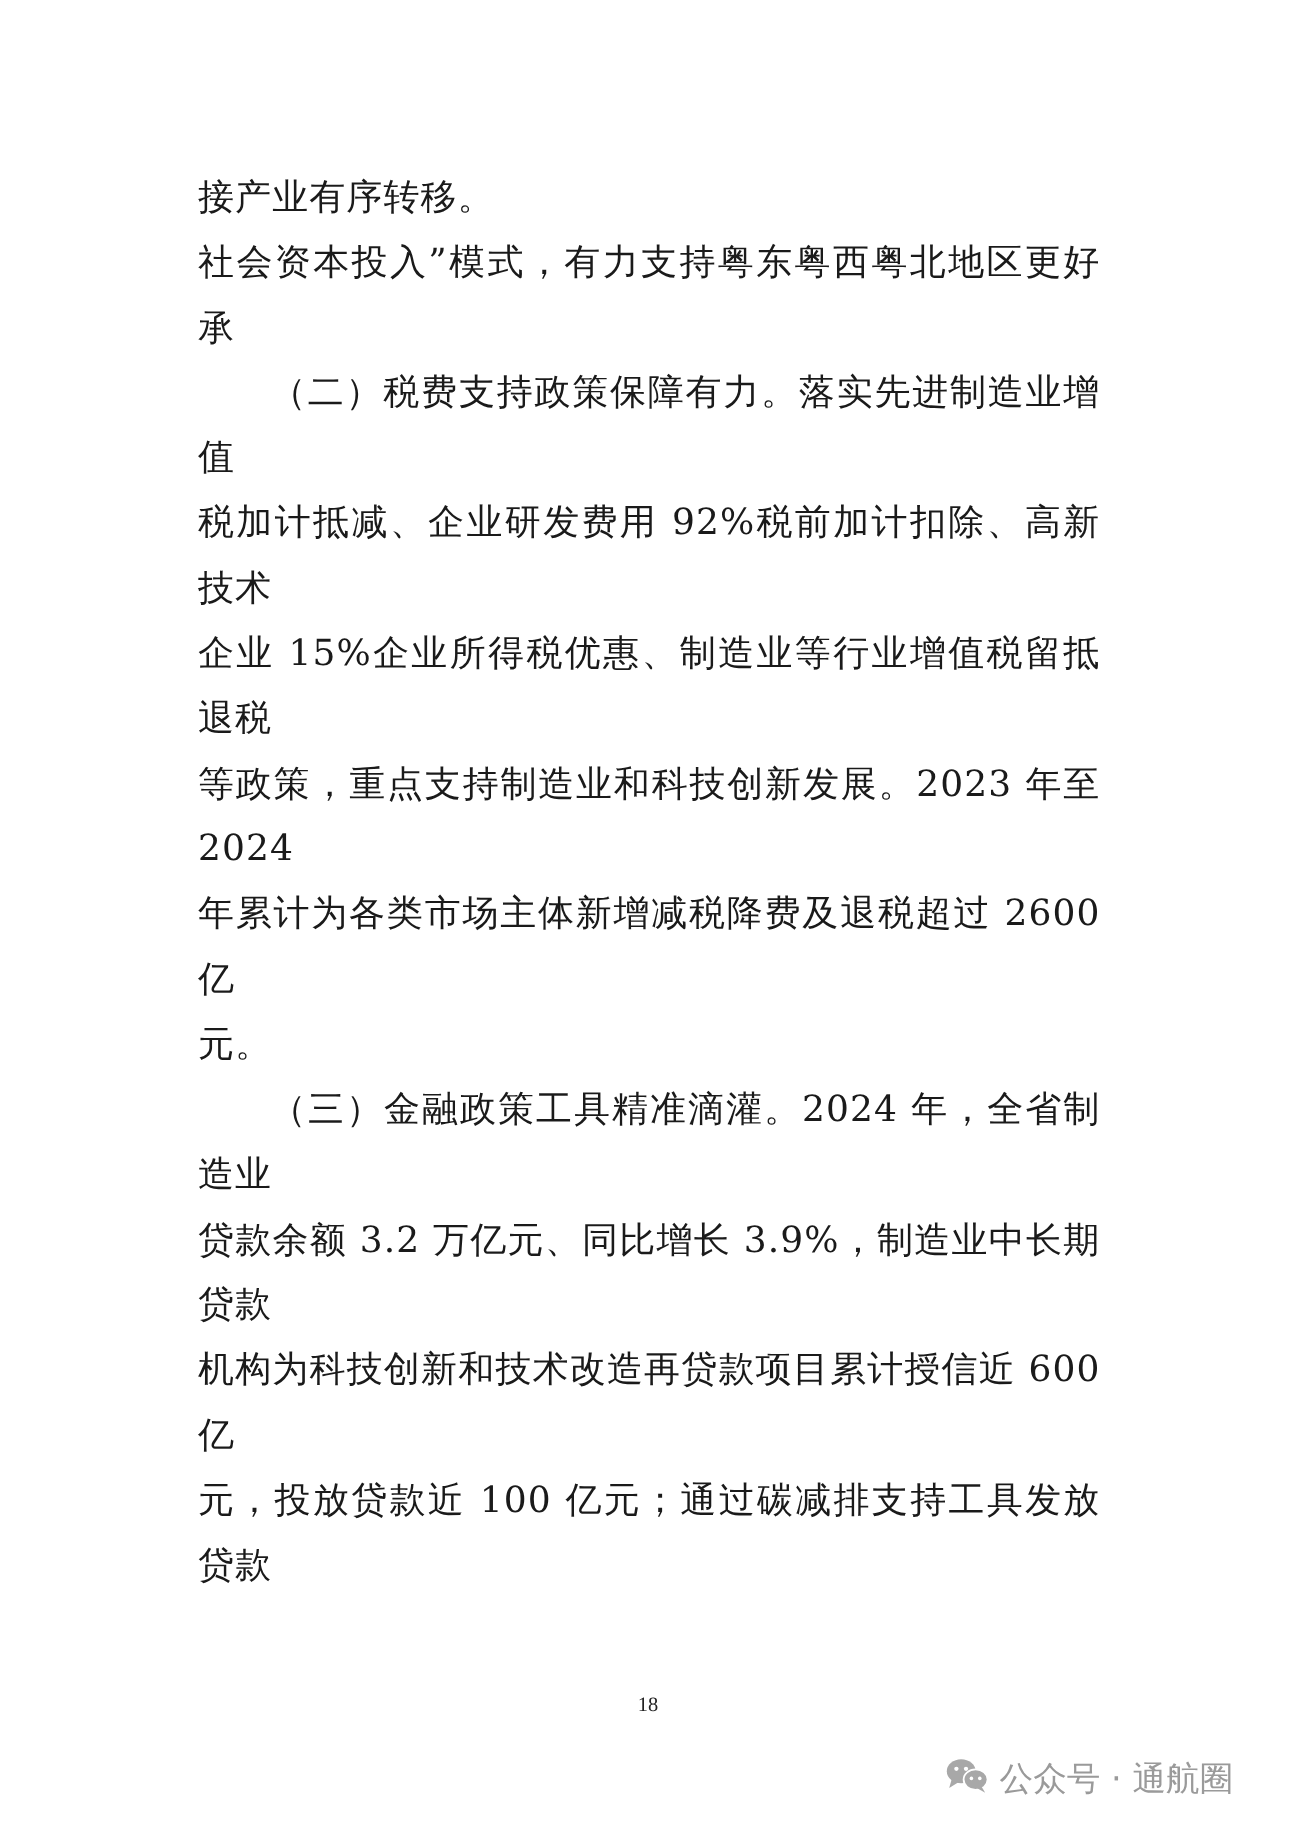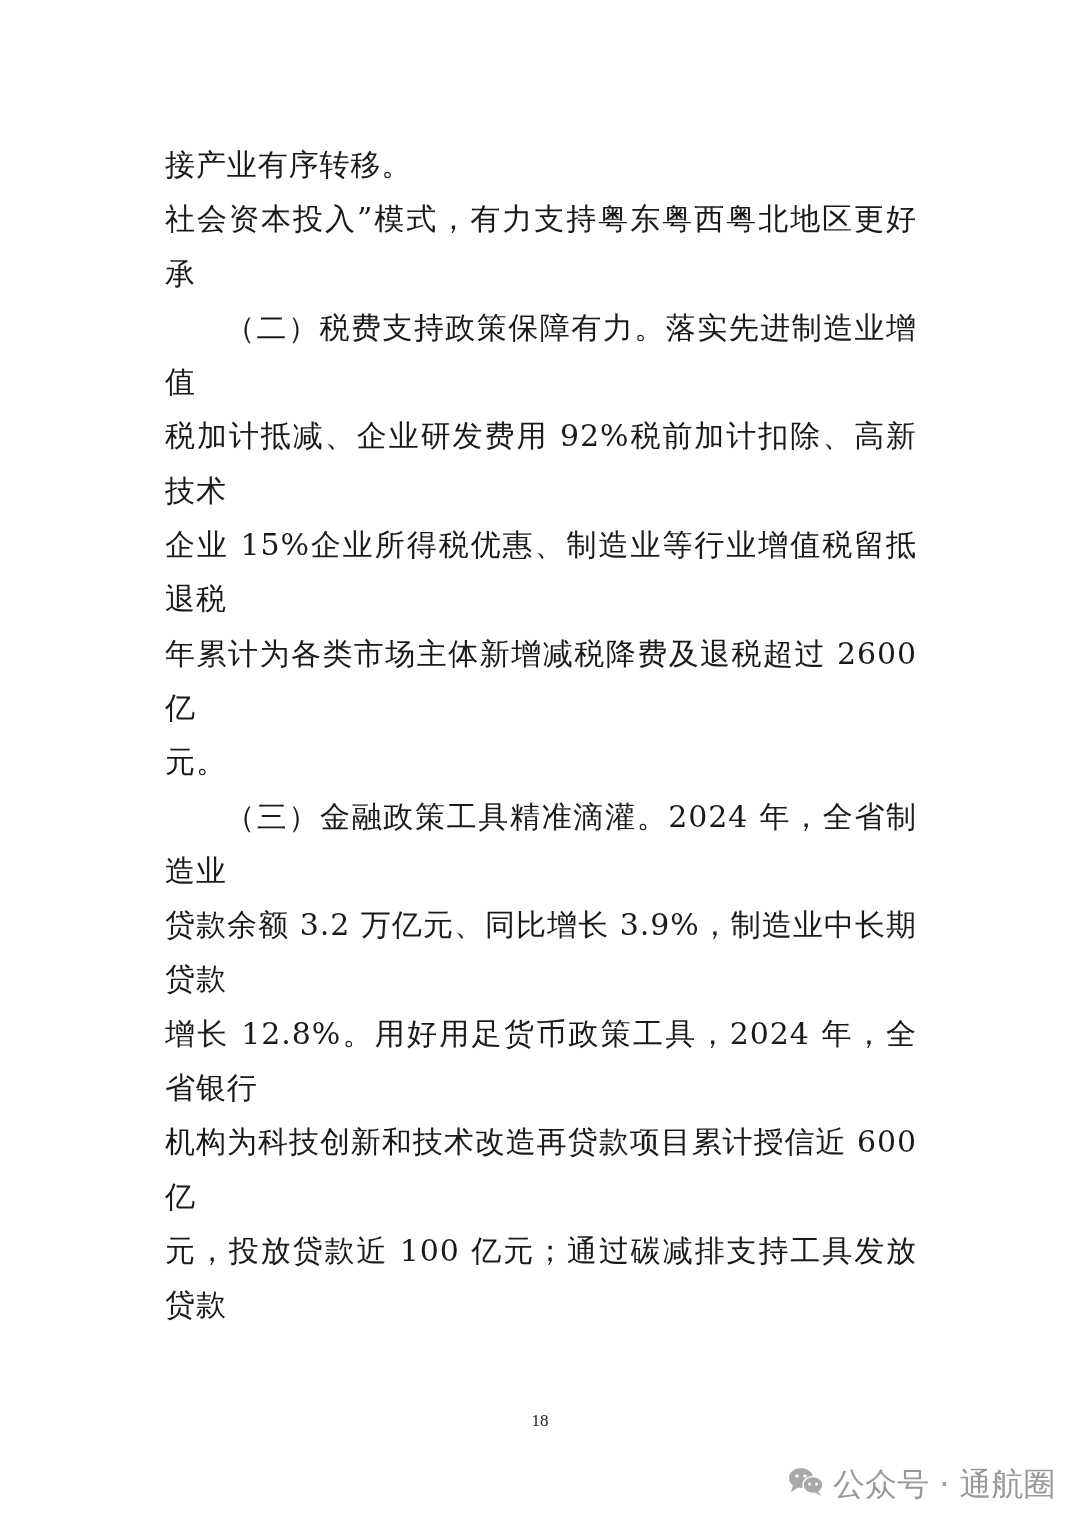--- a/index.html
+++ b/index.html
@@ -35,21 +35,21 @@
     font-size: 17px;
     font-family: "Liberation Serif", serif;
     color: #222;
   }
   .wm-right {
     position: absolute;
     left: 787px; top: 1463px;
     display: flex; align-items: center;
     color: #9a9a9a;
     font-family: "DejaVu Sans", sans-serif;
-    font-size: 32px;
+    font-size: 28px;
   }
   .wm-right svg { margin-right: 8px; }
   .wm-left {
     position: absolute;
     left: 6px; top: 1533px;
     display: flex; align-items: center;
     color: #ffffff;
     font-family: "DejaVu Sans", sans-serif;
     font-size: 22px;
     text-shadow: 0 0 2px #999, 0 0 1px #888;
@@ -63,28 +63,28 @@
 
   <div class="para-block">
     <div class="para line">接产业有序转移。</div>
     <div class="para line">社会资本投入”模式，有力支持粤东粤西粤北地区更好承</div>
   </div>
 
   <div class="para-block">
     <div class="para line indent">（二）税费支持政策保障有力。落实先进制造业增值</div>
     <div class="para line">税加计抵减、企业研发费用 92%税前加计扣除、高新技术</div>
     <div class="para line">企业 15%企业所得税优惠、制造业等行业增值税留抵退税</div>
+    <div class="para line">等政策，重点支持制造业和科技创新发展。2023 年至 2024</div>
     <div class="para line">年累计为各类市场主体新增减税降费及退税超过 2600 亿</div>
     <div class="para line">元。</div>
   </div>
 
   <div class="para-block">
     <div class="para line indent">（三）金融政策工具精准滴灌。2024 年，全省制造业</div>
     <div class="para line">贷款余额 3.2 万亿元、同比增长 3.9%，制造业中长期贷款</div>
-    <div class="para line">增长 12.8%。用好用足货币政策工具，2024 年，全省银行</div>
     <div class="para line">机构为科技创新和技术改造再贷款项目累计授信近 600 亿</div>
     <div class="para line">元，投放贷款近 100 亿元；通过碳减排支持工具发放贷款</div>
 
   </div>
 
 </div>
 
 <div class="page-number">18</div>
 
 <div class="wm-right">

